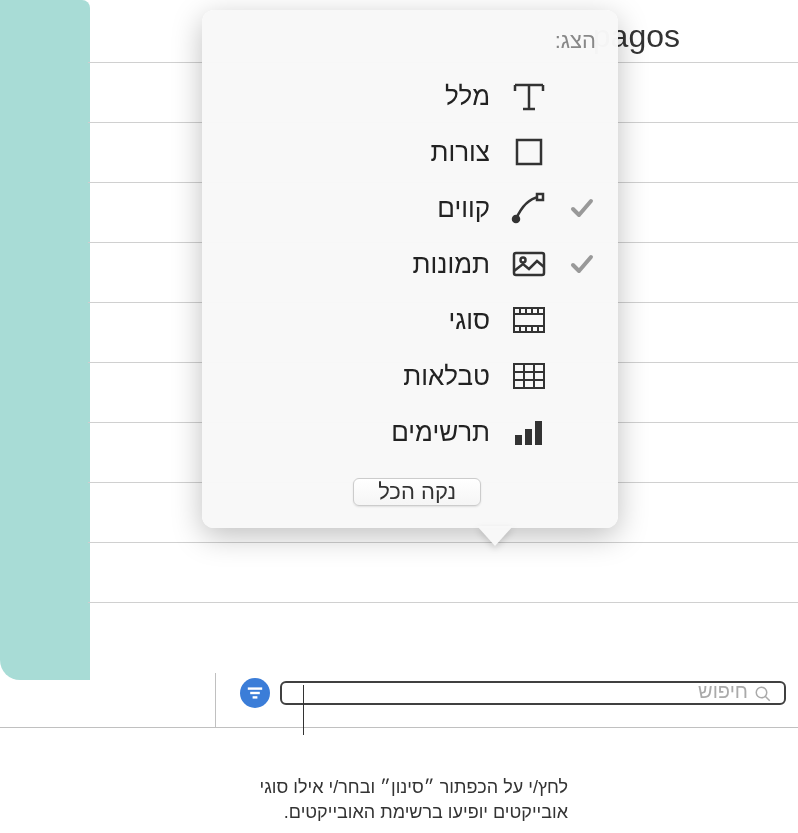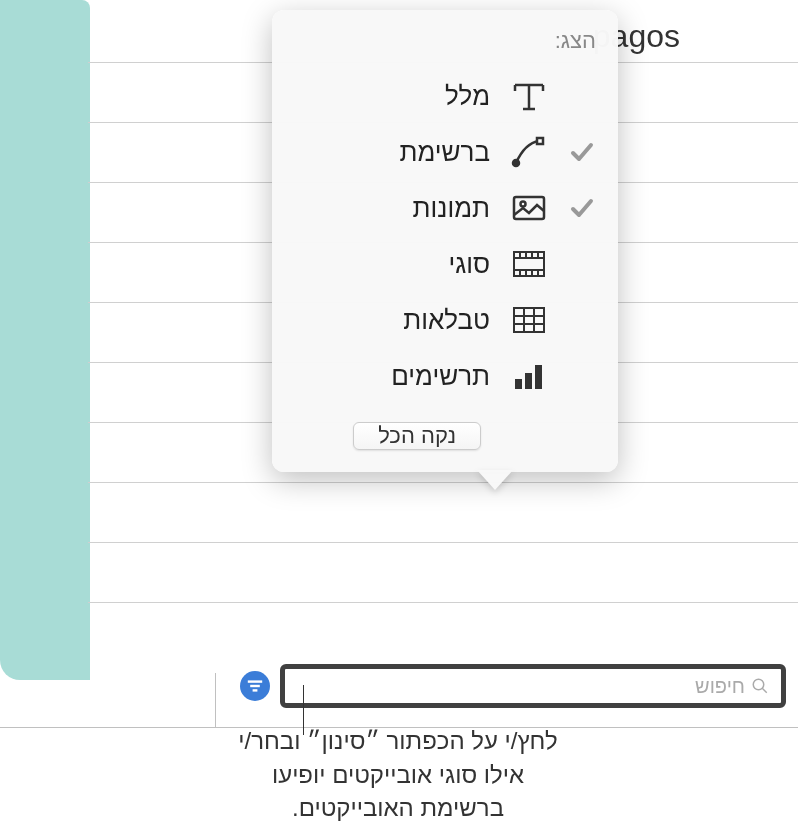--- a/index.html
+++ b/index.html
@@ -69,25 +69,25 @@
       right: 12px;
       left: 240px;
       display: flex;
       align-items: center;
       gap: 10px;
     }
     
     .search-field {
       flex: 1;
       background: #fff;
-      border: 5px solid #404040;
+      border: 2px solid #404040;
       border-radius: 6px;
-      height: 44px;
-      display: flex;
-      align-items: center;
+      height: 24px;
+      display: flex;
+      align-items: flex-end;
       padding: 0 12px;
       direction: rtl;
     }
     
     .search-field .search-icon-svg {
       width: 18px;
       height: 18px;
       margin-left: 6px;
     }
     
@@ -127,21 +127,21 @@
       left: 215px;
       width: 1px;
       height: 55px;
       background: #c0c0c0;
     }
     
     .popover {
       position: absolute;
       top: 10px;
       right: 180px;
-      width: 346px;
+      width: 416px;
       background: rgba(248, 248, 248, 0.98);
       border-radius: 12px;
       box-shadow: 0 8px 30px rgba(0,0,0,0.25);
       padding: 18px 22px 22px 22px;
       direction: rtl;
     }
     
     .popover-arrow {
       position: absolute;
       bottom: -18px;
@@ -224,23 +224,23 @@
       width: 1px;
       height: 50px;
       background: #333;
     }
     
     .annotation-text {
       position: absolute;
       bottom: 8px;
       right: 230px;
       width: 340px;
-      font-size: 24px;
+      font-size: 18px;
       color: #333;
-      text-align: center;
+      text-align: right;
       line-height: 1.4;
       direction: rtl;
     }
   </style>
 </head>
 <body>
 
 <div class="background-layer">
   <div class="left-teal-area"></div>
   <div class="top-text-fragment">pagos</div>
@@ -291,35 +291,44 @@
           <line x1="4" y1="6" x2="32" y2="6"></line>
           <line x1="4" y1="6" x2="4" y2="12"></line>
           <line x1="32" y1="6" x2="32" y2="12"></line>
           <line x1="18" y1="6" x2="18" y2="30"></line>
           <line x1="12" y1="30" x2="24" y2="30"></line>
         </svg>
       </span>
       <span class="item-label">מלל</span>
     </li>
 
+    <li class="filter-item">
+      <span class="check-slot"></span>
+      <span class="item-icon">
+        <svg viewBox="0 0 36 34" fill="none" stroke="#333" stroke-width="2.5">
+          <rect x="6" y="5" width="24" height="24"></rect>
+        </svg>
+      </span>
+      <span class="item-label">צורות</span>
+    </li>
 
     <li class="filter-item">
       <span class="check-slot">
           <svg viewBox="0 0 24 22" fill="none" stroke="#999" stroke-width="4" stroke-linecap="round" stroke-linejoin="round">
             <polyline points="3,12 9,18 21,4"></polyline>
           </svg>
         </span>
       <span class="item-icon">
         <svg viewBox="0 0 36 34" fill="none" stroke="#333" stroke-width="2.5">
           <path d="M 5 28 Q 14 8 28 6"></path>
           <rect x="26" y="3" width="6" height="6" fill="#fff"></rect>
           <circle cx="5" cy="28" r="3" fill="#333"></circle>
         </svg>
       </span>
-      <span class="item-label">ברשימת</span>
+      <span class="item-label">קווים</span>
     </li>
 
     <li class="filter-item">
       <span class="check-slot">
           <svg viewBox="0 0 24 22" fill="none" stroke="#999" stroke-width="4" stroke-linecap="round" stroke-linejoin="round">
             <polyline points="3,12 9,18 21,4"></polyline>
           </svg>
         </span>
       <span class="item-icon">
         <svg viewBox="0 0 36 34" fill="none" stroke="#333" stroke-width="2.5">

